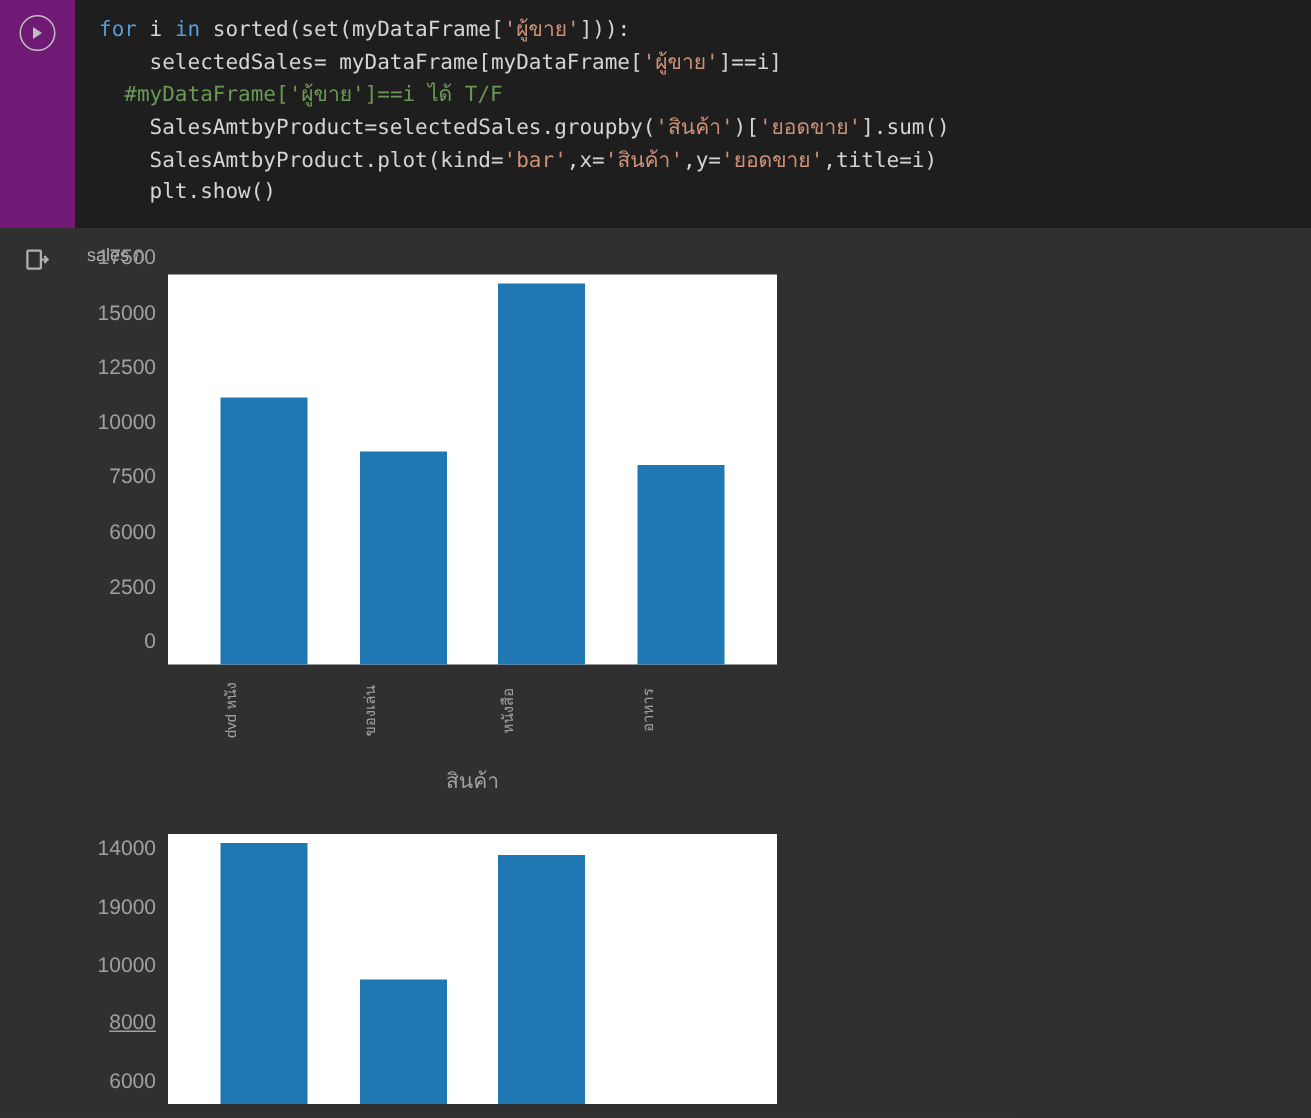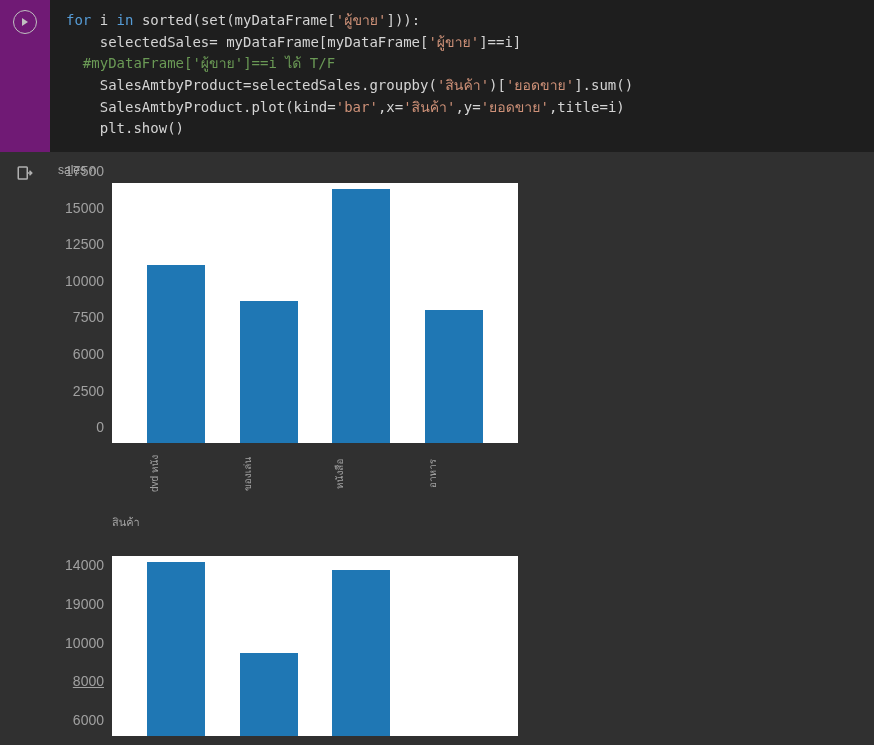--- a/index.html
+++ b/index.html
@@ -140,23 +140,23 @@
     text-align: right;
     width: 58px;
     display: flex;
     justify-content: center;
   }
   .xaxis-label {
     position: absolute;
     left: 54px;
     right: 0;
     bottom: -68px;
-    text-align: left;
-    font-family: sans-serif;
-    font-size: 11px;
+    text-align: center;
+    font-family: sans-serif;
+    font-size: 14px;
     color: #a0a0a0;
   }
   .chart-wrap {
     padding-bottom: 75px;
   }
 
   
   .chart2 .chart-body { height: 180px; }
   .chart2 .plot-bg { bottom: 0; }
   .chart2 .bars { bottom: 0; }

